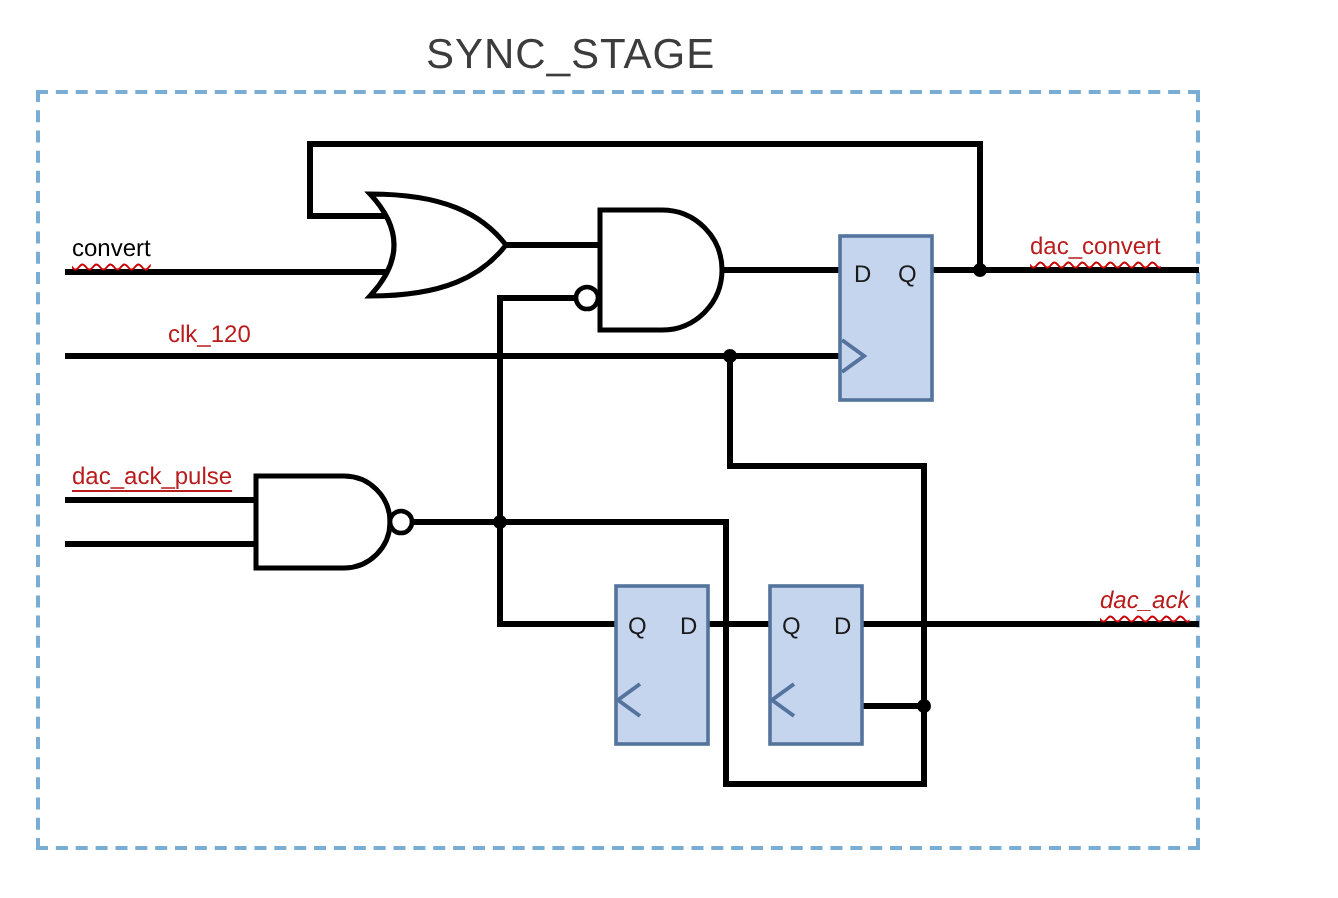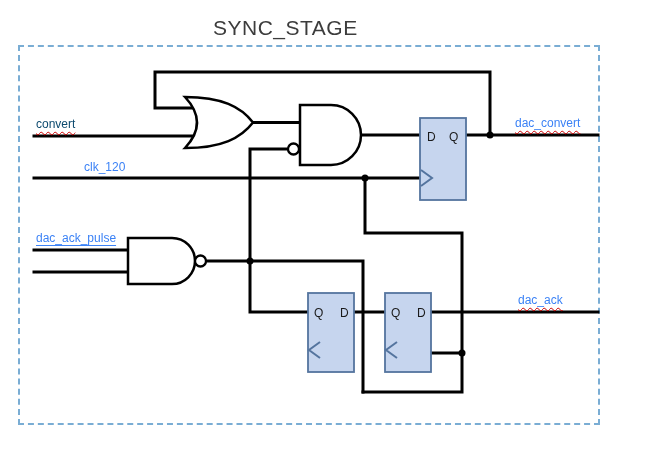--- a/index.html
+++ b/index.html
@@ -25,31 +25,31 @@
     top: 45px;
     width: 582px;
     height: 380px;
     box-sizing: border-box;
     border: 2px dashed #7aadd4;
   }
   svg { position: absolute; left: 0; top: 0; }
   .sig {
     position: absolute;
     font-size: 12px;
-    color: #3b82f6;
+    color: #b91c1c;
     white-space: nowrap;
   }
   .wavy {
     text-decoration-line: underline;
     text-decoration-style: wavy;
     text-decoration-color: #cc0000;
     text-decoration-thickness: 1px;
     text-underline-offset: 3px;
   }
-  .navy { color: #0c4a6e; }
+  .navy { color: #000000; }
   .ff-pin {
     font-size: 12px;
     fill: #1a1a1a;
     font-family: "Liberation Sans", sans-serif;
   }
 </style>
 </head>
 <body>
 
 <div id="canvas">
@@ -110,15 +110,15 @@
       <text x="391" y="317" class="ff-pin">Q</text>
       <text x="417" y="317" class="ff-pin">D</text>
       <polyline points="397,342 386,350 397,358" fill="none" stroke="#54749e" stroke-width="2"></polyline>
     </g>
   </svg>
 
   <span class="sig wavy navy" style="top:117px; left:36px;">convert</span>
   <span class="sig" style="top:160px; left:36px;margin-left:48px;">clk_120</span>
   <span class="sig wavy" style="top:231px; left:36px;text-decoration:underline;">dac_ack_pulse</span>
   <span class="sig wavy" style="top:116px; left:515px;">dac_convert</span>
-  <span class="sig wavy" style="top:293px; left:518px;">dac_ack</span>
+  <span class="sig wavy" style="top:293px; left:550px;font-style:italic;">dac_ack</span>
 
 </div>
 
 </body></html>

